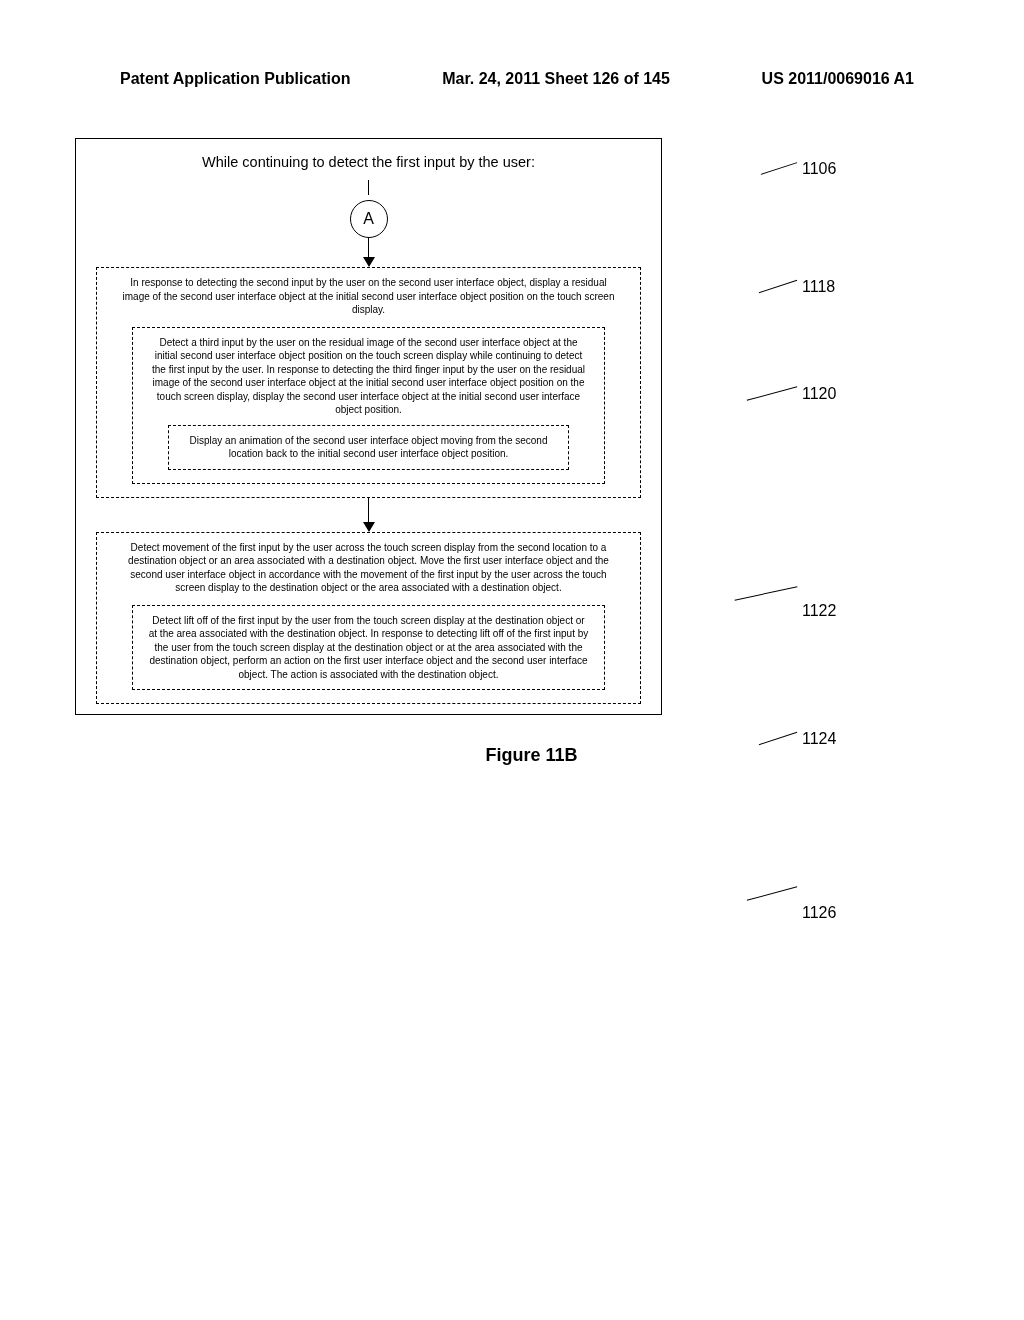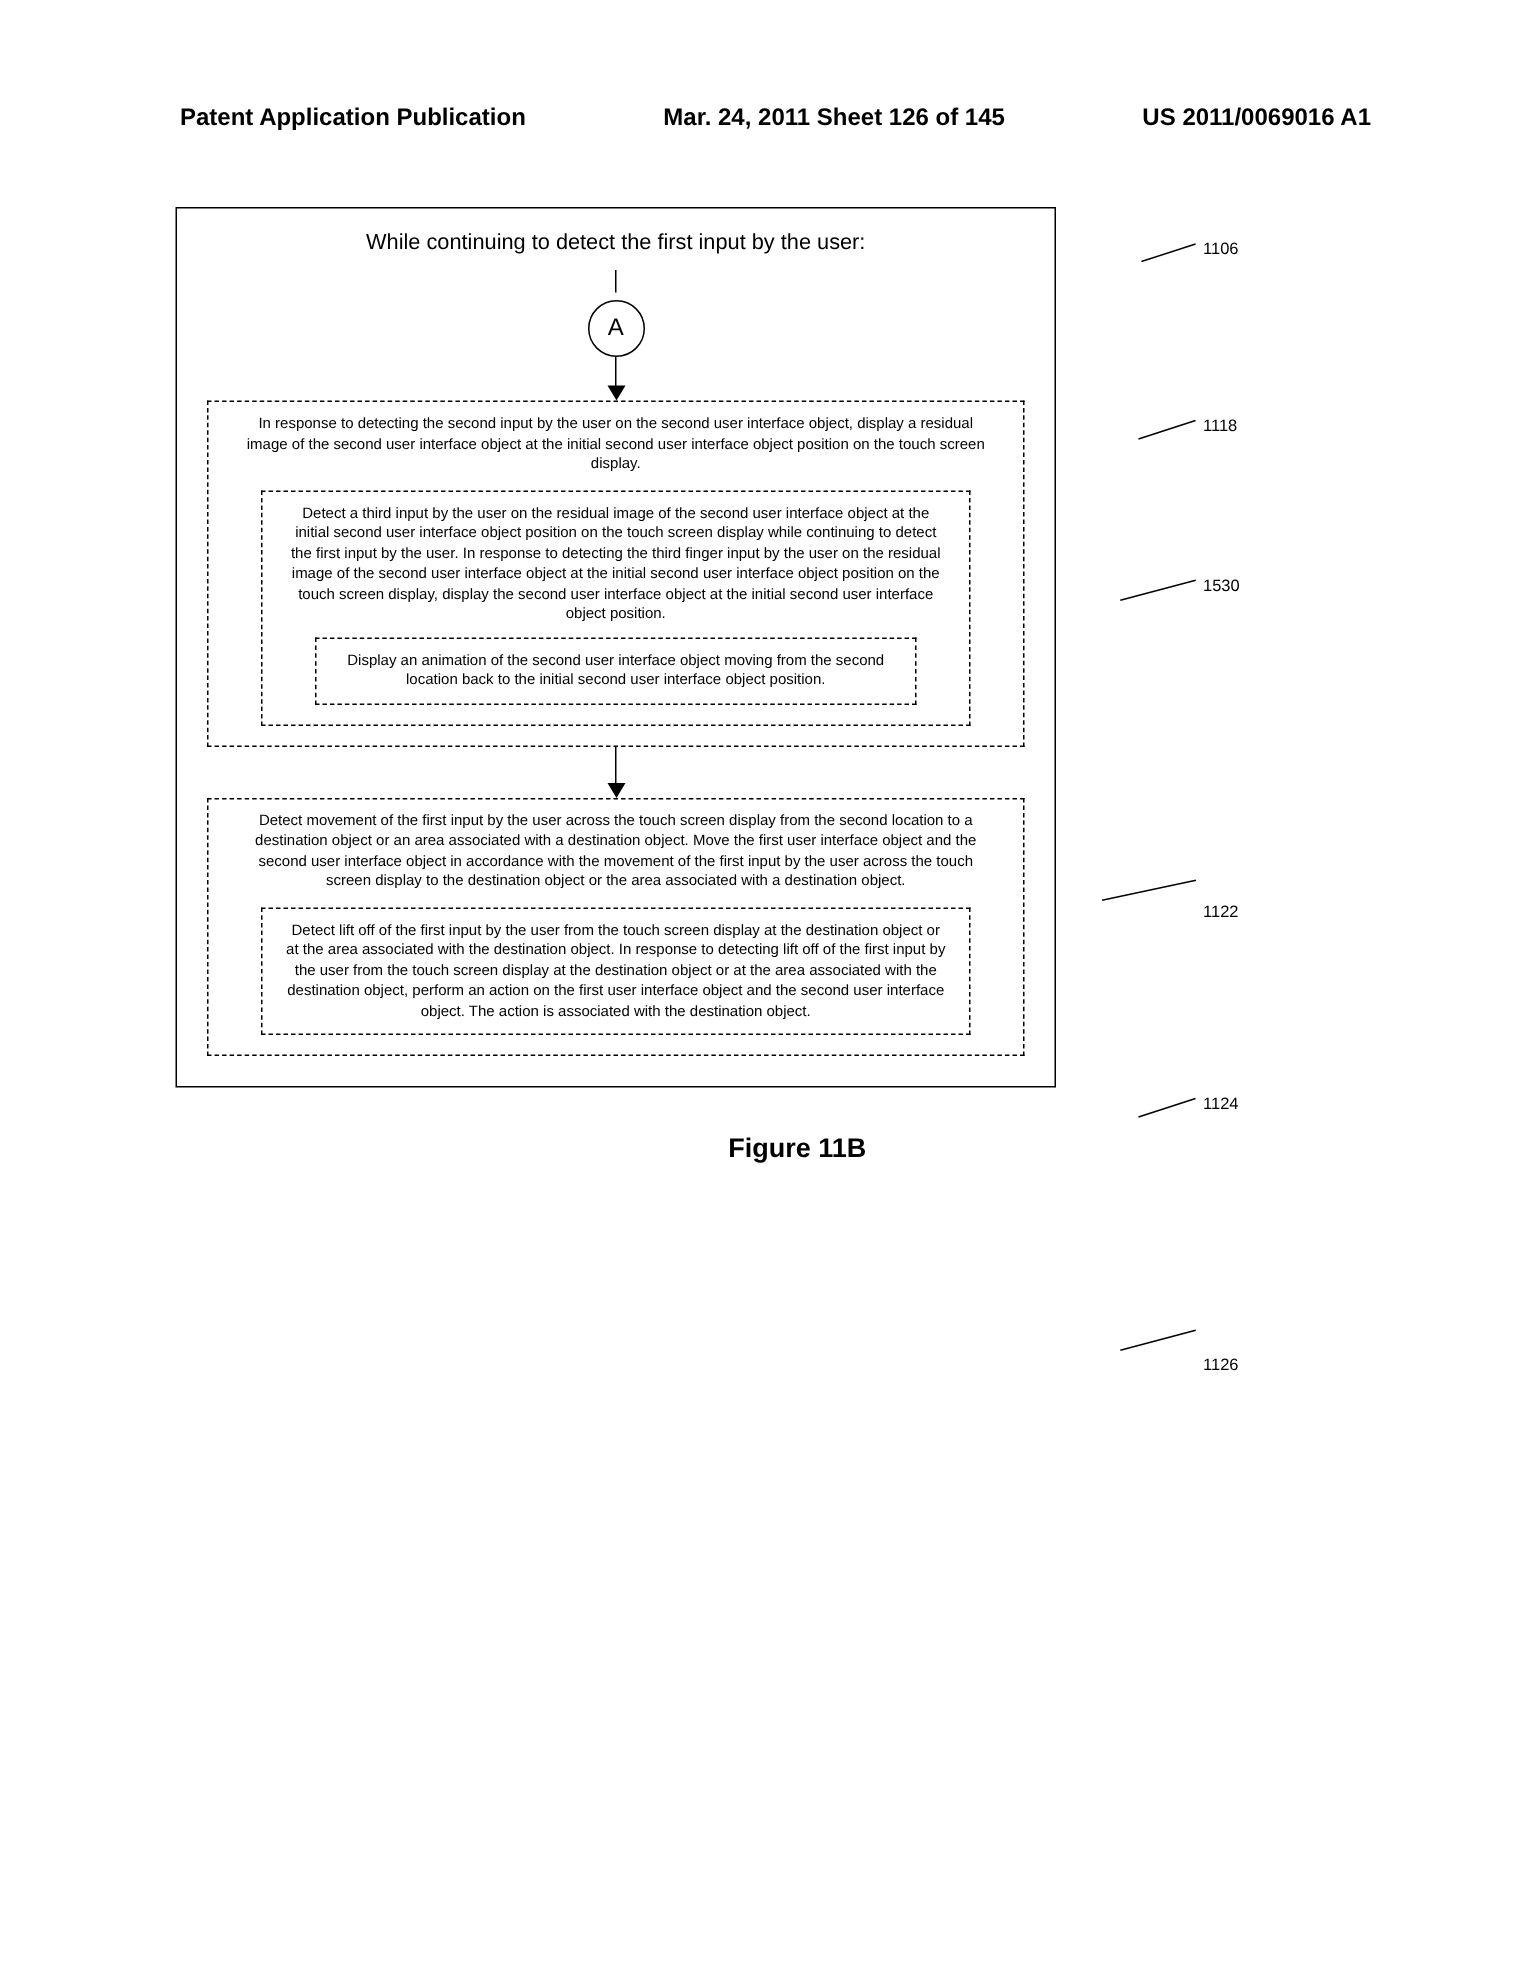--- a/index.html
+++ b/index.html
@@ -20,23 +20,23 @@
       display: flex;
       justify-content: space-between;
       font-weight: bold;
       font-size: 16px;
       padding: 0 110px 0 120px;
       margin-bottom: 50px;
     }
     .outer-box {
       border: 1.5px solid #000;
       width: 585px;
-      margin-left: 117px;
+      margin-left: 75px;
       position: relative;
-      padding: 10px 0 20px 0;
+      padding: 10px 0 10px 0;
     }
     .heading {
       text-align: center;
       font-size: 14.5px;
       padding: 5px 40px 10px 40px;
     }
     .connector {
       width: 36px;
       height: 36px;
       border: 1.5px solid #000;
@@ -76,21 +76,21 @@
     .nested1 {
       margin: 10px 15px 5px 15px;
       padding: 8px 15px;
     }
     .nested2 {
       margin: 8px 20px 5px 20px;
       padding: 8px 15px;
     }
     .refnum {
       position: absolute;
-      font-size: 11px;
+      font-size: 16px;
       text-align: right;
     }
     .leader {
       position: absolute;
       border-top: 1px solid #000;
     }
     .figure-label {
       text-align: center;
       font-weight: bold;
       font-size: 18px;
@@ -108,21 +108,21 @@
     <span>Mar. 24, 2011  Sheet 126 of 145</span>
     <span>US 2011/0069016 A1</span>
   </div>
 
   <div class="refnum" style="left:802px; top:160px;">1106</div>
   <div class="leader" style="left:760px; top:168px; width:38px; transform:rotate(-18deg);"></div>
 
   <div class="refnum" style="left:802px; top:278px;">1118</div>
   <div class="leader" style="left:758px; top:286px; width:40px; transform:rotate(-18deg);"></div>
 
-  <div class="refnum" style="left:802px; top:385px;">1530</div>
+  <div class="refnum" style="left:802px; top:385px;">1120</div>
   <div class="leader" style="left:746px; top:393px; width:52px; transform:rotate(-15deg);"></div>
 
   <div class="refnum" style="left:802px; top:585px;margin-top:17px;">1122</div>
   <div class="leader" style="left:734px; top:593px; width:64px; transform:rotate(-12deg);"></div>
 
   <div class="refnum" style="left:802px; top:730px;">1124</div>
   <div class="leader" style="left:758px; top:738px; width:40px; transform:rotate(-18deg);"></div>
 
   <div class="refnum" style="left:802px; top:904px;">1126</div>
   <div class="leader" style="left:746px; top:893px; width:52px; transform:rotate(-15deg);"></div>

